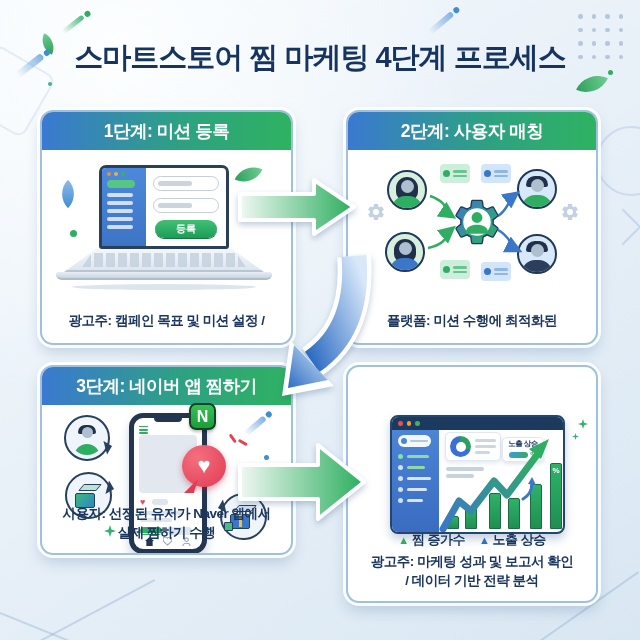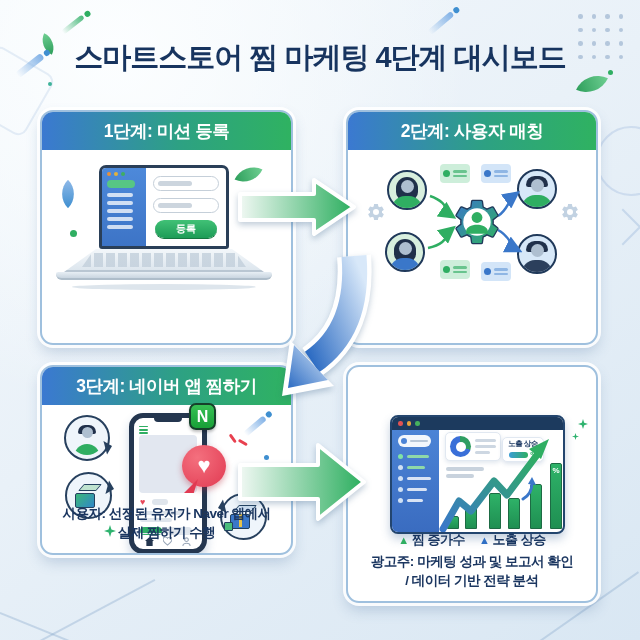--- a/index.html
+++ b/index.html
@@ -173,21 +173,21 @@
   <div class="abs comet" style="left:14px;top:62px;width:32px;height:7px;transform:rotate(-38deg)">
       <i></i>
     </div>
   <div class="abs dot" style="left:48px;top:82px;width:4px;height:4px;background:#3fb39a"></div>
   <div class="abs comet" style="left:426px;top:20px;width:30px;height:6px;transform:rotate(-40deg)">
       <i></i>
     </div>
   <div class="abs leaf" style="left:580px;top:72px;width:24px;height:24px;transform:rotate(115deg)"></div>
   <div class="abs dot" style="left:608px;top:70px;width:5px;height:5px;background:#2fae62"></div>
 
-  <div class="abs title">스마트스토어 찜 마케팅 4단계 대시보드</div>
+  <div class="abs title">스마트스토어 찜 마케팅 4단계 프로세스</div>
 
   <div class="card" id="card1">
     <div class="card-header">1단계: 미션 등록</div>
 
     <div class="abs leaf blue" style="left:16px;top:72px;width:20px;height:20px;transform:rotate(45deg)"></div>
     <div class="abs dot" style="left:28px;top:118px;width:7px;height:7px;background:#2fae62"></div>
     <div class="abs leaf" style="left:196px;top:52px;width:21px;height:21px;transform:rotate(115deg)"></div>
     <div class="abs dot" style="left:221px;top:80px;width:4px;height:4px;background:#3fb39a"></div>
     <div class="abs sparkle teal" style="left:206px;top:92px;width:11px;height:11px"></div>
 
@@ -214,20 +214,21 @@
           </div>
         <div class="btn-register">등록</div>
       </div>
     </div>
     <div class="abs lap-base"></div>
     <div class="abs lap-keys"></div>
     <div class="abs lap-lip"></div>
     <div class="abs lap-shadow"></div>
 
     <div class="desc">
+      <div><b>광고주:</b> <span>캠페인 목표 및 미션 설정 /</span></div>
     </div>
   </div>
 
   <div class="card" id="card2">
     <div class="card-header">2단계: 사용자 매칭</div>
 
     <svg class="abs" style="left:18px;top:90px" width="20" height="20" viewBox="0 0 24 24">
       <path fill="#c2d2e2" d="M19.14 12.94c.04-.3.06-.61.06-.94s-.02-.64-.07-.94l2.03-1.58a.49.49 0 00.12-.61l-1.92-3.32a.49.49 0 00-.59-.22l-2.39.96c-.5-.38-1.03-.7-1.62-.94l-.36-2.54a.48.48 0 00-.48-.41h-3.84c-.24 0-.43.17-.47.41l-.36 2.54c-.59.24-1.13.57-1.62.94l-2.39-.96a.49.49 0 00-.59.22L2.74 8.87c-.12.21-.08.47.12.61l2.03 1.58c-.05.3-.09.63-.09.94s.02.64.07.94l-2.03 1.58a.49.49 0 00-.12.61l1.92 3.32c.12.22.37.29.59.22l2.39-.96c.5.38 1.03.7 1.62.94l.36 2.54c.05.24.24.41.48.41h3.84c.24 0 .44-.17.47-.41l.36-2.54c.59-.24 1.13-.56 1.62-.94l2.39.96c.22.08.47 0 .59-.22l1.92-3.32a.49.49 0 00-.12-.61l-2.01-1.58zM12 15.6A3.6 3.6 0 1112 8.4a3.6 3.6 0 010 7.2z"></path>
       </svg>
     <svg class="abs" style="left:212px;top:90px" width="20" height="20" viewBox="0 0 24 24">
@@ -306,20 +307,21 @@
             <stop offset="1" stop-color="#2fb261"></stop>
           </linearGradient>
         </defs>
       <path fill="url(#gg)" stroke="#20395a" stroke-width=".6" d="M19.14 12.94c.04-.3.06-.61.06-.94s-.02-.64-.07-.94l2.03-1.58a.49.49 0 00.12-.61l-1.92-3.32a.49.49 0 00-.59-.22l-2.39.96c-.5-.38-1.03-.7-1.62-.94l-.36-2.54a.48.48 0 00-.48-.41h-3.84c-.24 0-.43.17-.47.41l-.36 2.54c-.59.24-1.13.57-1.62.94l-2.39-.96a.49.49 0 00-.59.22L2.74 8.87c-.12.21-.08.47.12.61l2.03 1.58c-.05.3-.09.63-.09.94s.02.64.07.94l-2.03 1.58a.49.49 0 00-.12.61l1.92 3.32c.12.22.37.29.59.22l2.39-.96c.5.38 1.03.7 1.62.94l.36 2.54c.05.24.24.41.48.41h3.84c.24 0 .44-.17.47-.41l.36-2.54c.59-.24 1.13-.56 1.62-.94l2.39.96c.22.08.47 0 .59-.22l1.92-3.32a.49.49 0 00-.12-.61l-2.01-1.58z"></path>
       <circle cx="12" cy="12" r="6.1" fill="#fff"></circle>
       <circle cx="12" cy="10" r="2.4" fill="#2fae62"></circle>
       <path d="M12 13.2c-2.5 0-4.8 1.2-4.8 2.8v1.2h9.6V16c0-1.6-2.3-2.8-4.8-2.8z" fill="#2fae62"></path>
     </svg>
 
     <div class="desc">
+      <div><b>플랫폼:</b> <span>미션 수행에 최적화된</span></div>
     </div>
   </div>
 
   <div class="card" id="card3">
     <div class="card-header">3단계: 네이버 앱 찜하기</div>
 
     <div class="abs comet" style="left:200px;top:56px;width:26px;height:6px;transform:rotate(-40deg)">
         <i></i>
       </div>
     <div class="abs dot" style="left:222px;top:88px;width:5px;height:5px;background:#3f8fd0"></div>

